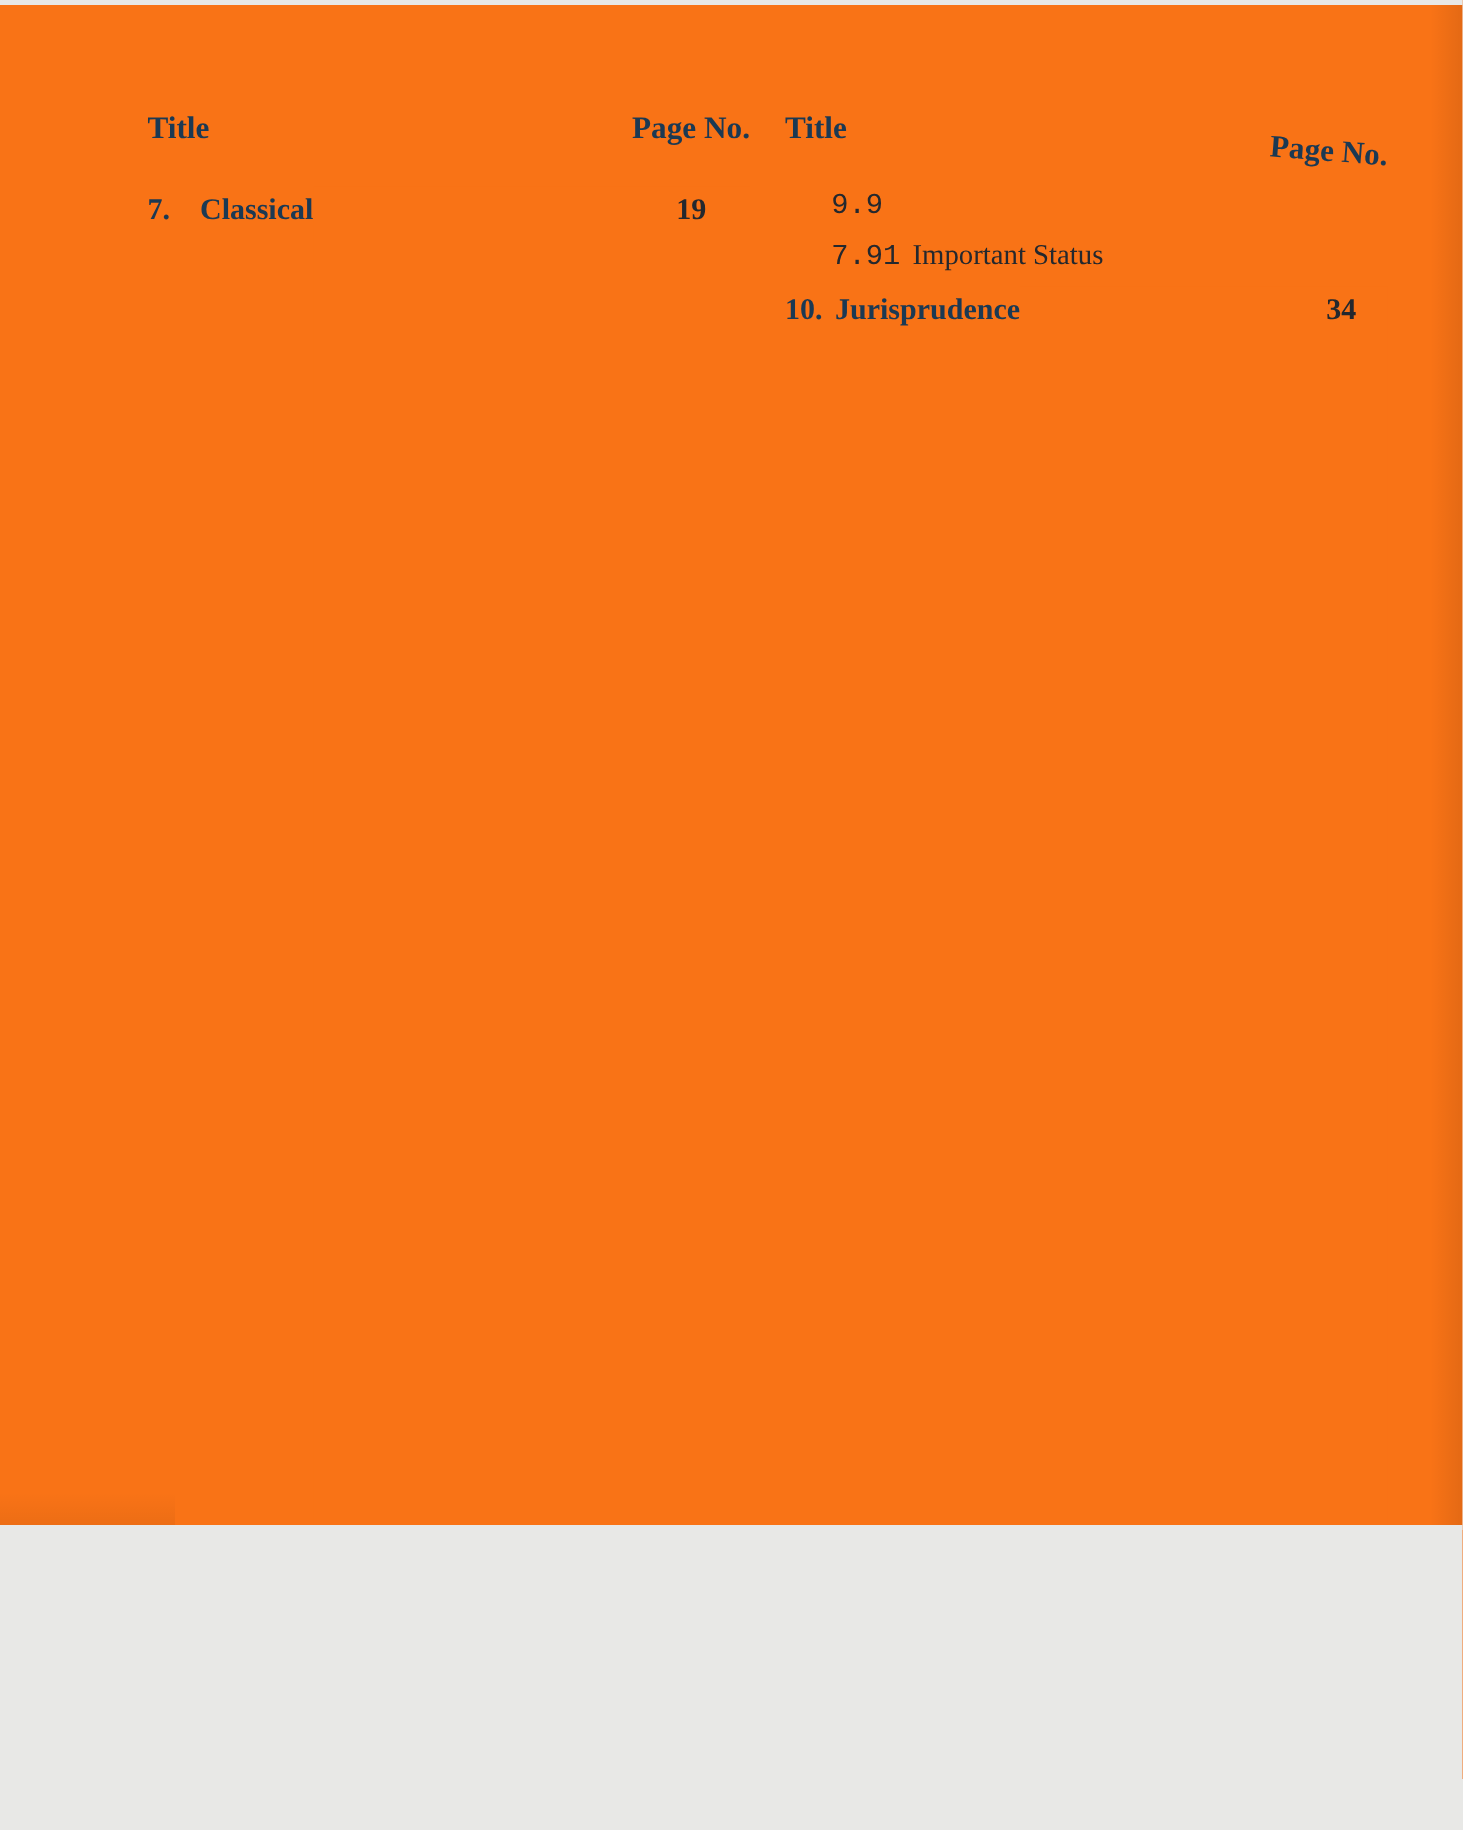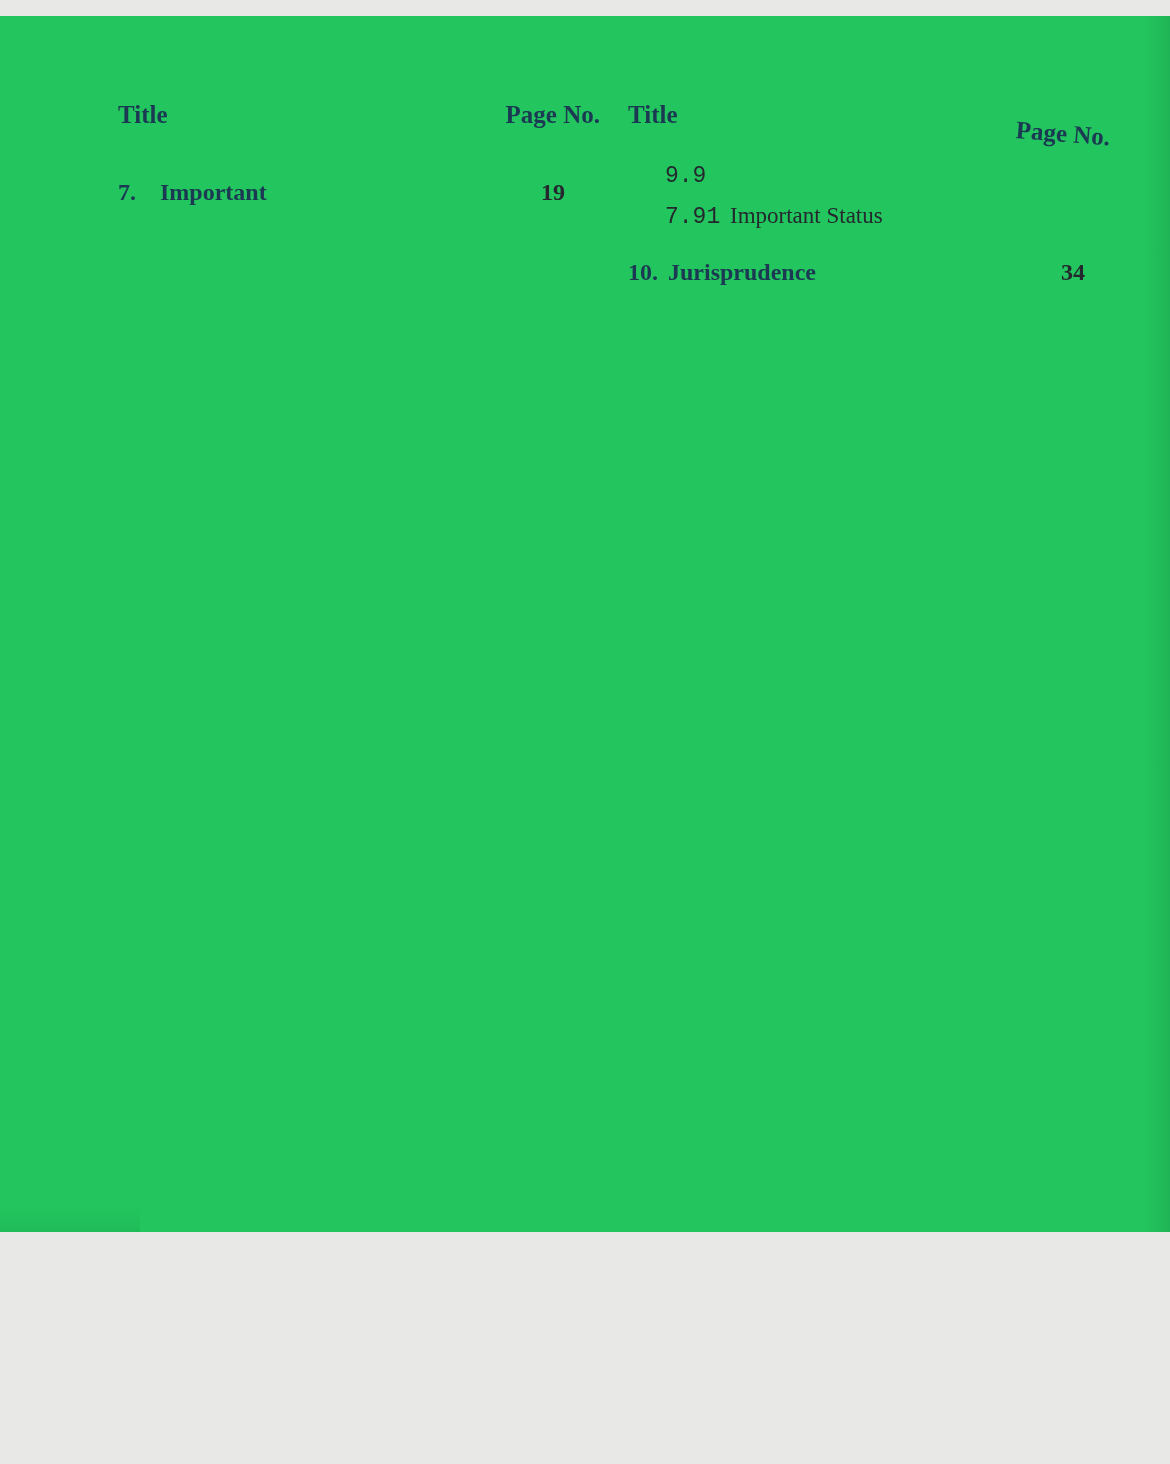--- a/index.html
+++ b/index.html
@@ -4,22 +4,22 @@
 <style>
   html, body {
     margin: 0;
     padding: 0;
     background: #e8e8e6;
   }
   .page {
     position: relative;
     width: 1170px;
     height: 1216px;
-    margin: 16px auto;
-    background: #22c55e;
+    margin: 4px auto;
+    background: #f97316;
     overflow: hidden;
     font-family: "Liberation Serif", "DejaVu Serif", serif;
     color: #24282e;
   }
   
   .edge-shadow {
     position: absolute;
     top: 0;
     right: 0;
     width: 26px;
@@ -96,21 +96,21 @@
 
   <div class="col col-left">
     <div class="col-header">
       <span class="hdr-title">Title</span>
       <span class="hdr-page">Page No.</span>
     </div>
     <div class="entries">
         <div class="toc-row chapter">
           <span class="num">7.</span>
           <span class="text">
-            <span class="line">Important</span>
+            <span class="line">Classical</span>
           </span>
           <span class="page">19</span>
         </div>
       </div>
   </div>
 
   <div class="col col-right">
     <div class="col-header">
       <span class="hdr-title">Title</span>
       <span class="hdr-page">Page No.</span>

